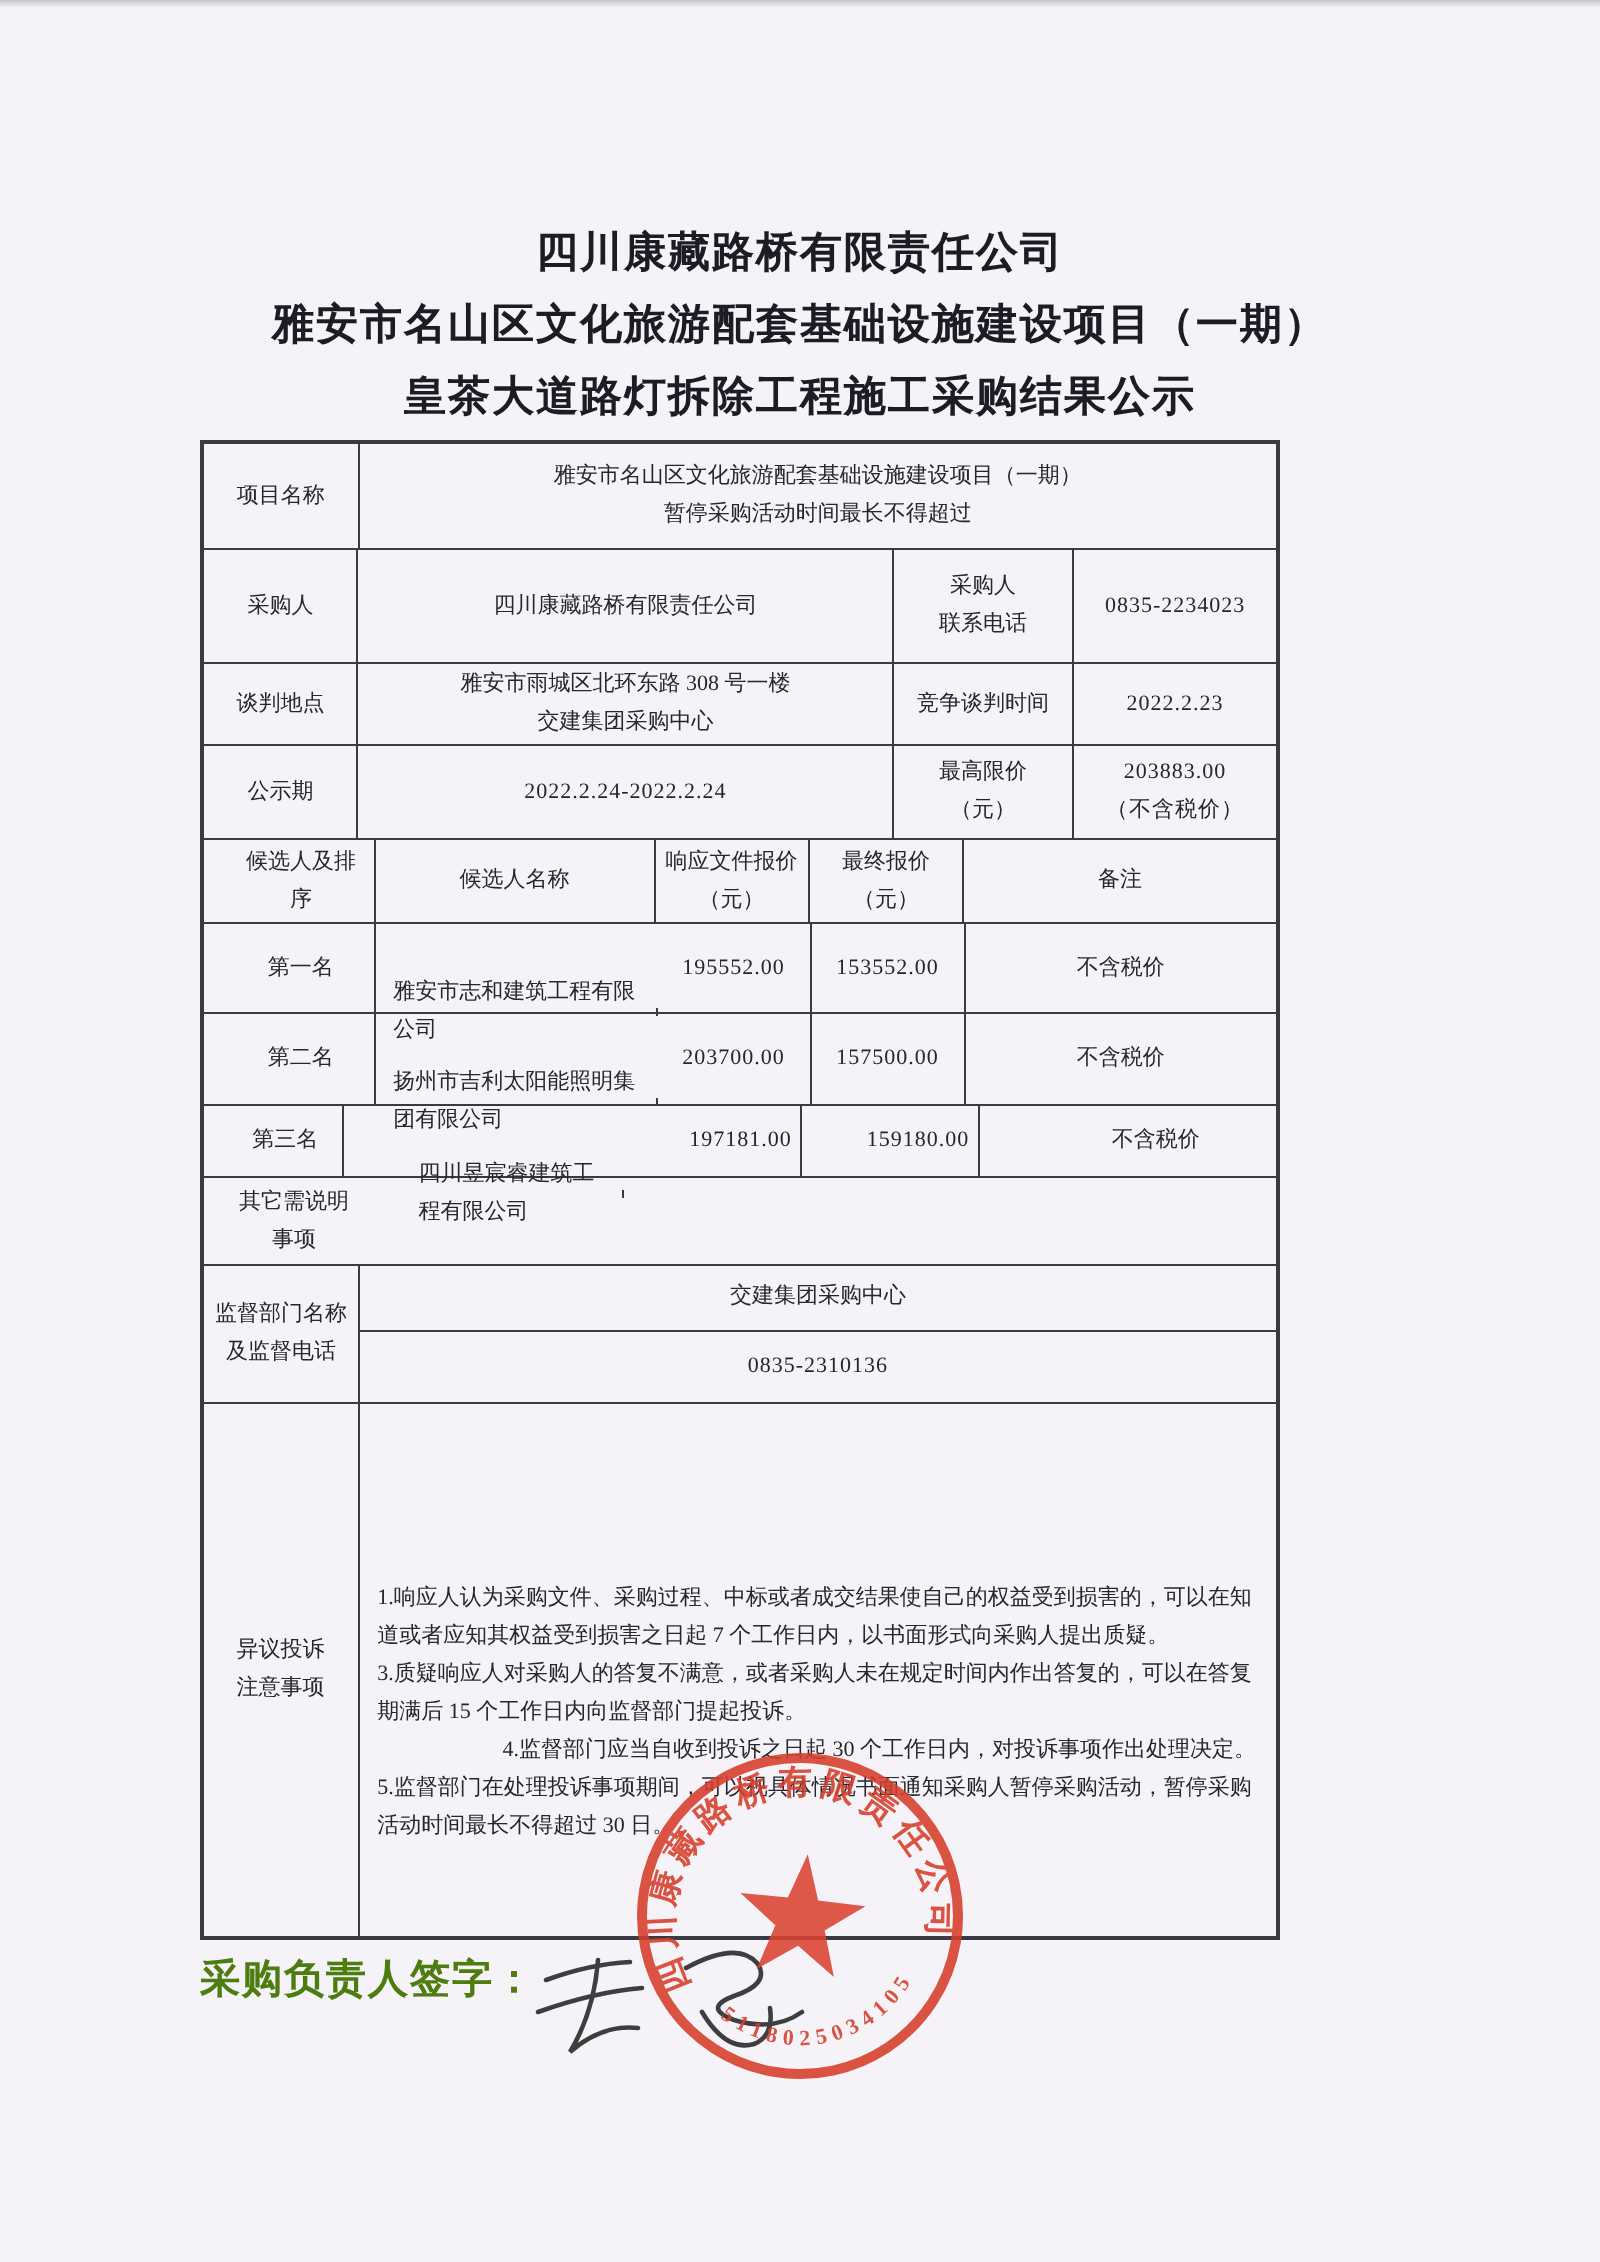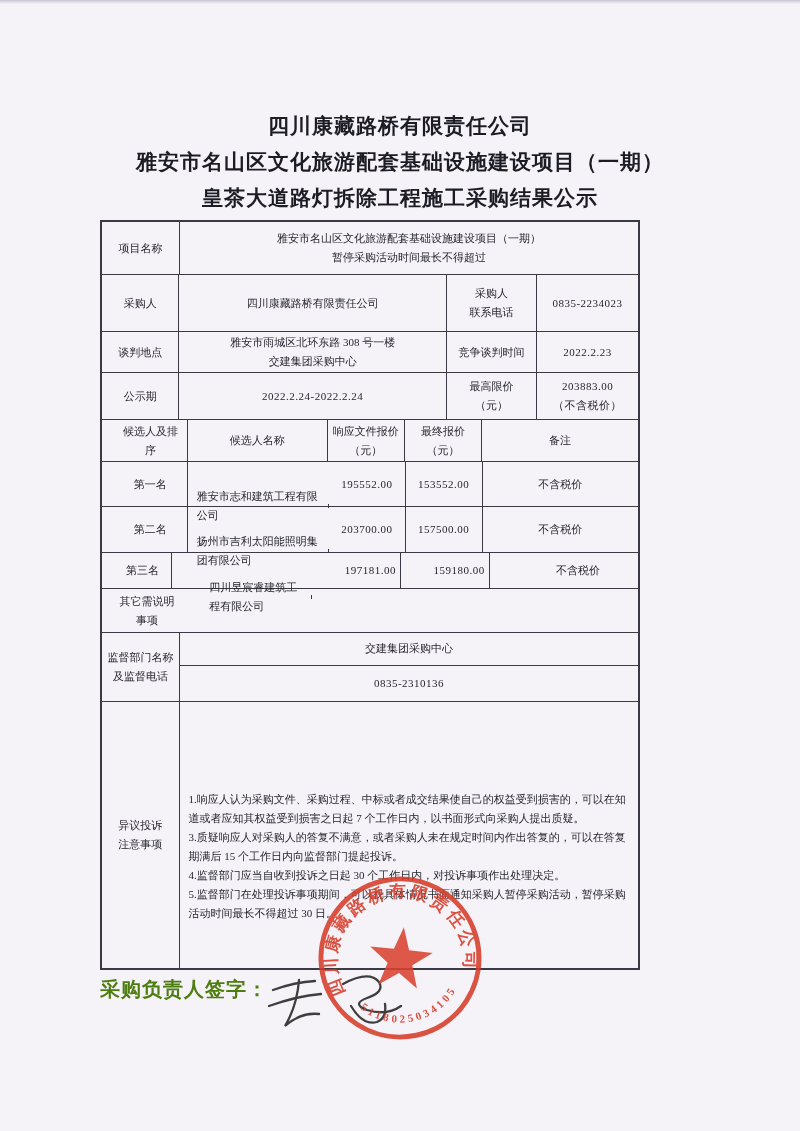--- a/index.html
+++ b/index.html
@@ -11,21 +11,21 @@
   .title-block{position:absolute;left:0;top:108px;width:800px;text-align:center;}
   .title-line{font-size:21px;line-height:36px;font-weight:bold;color:#1c1c24;letter-spacing:1px;}
   
   .doc-table{position:absolute;left:100px;top:220px;width:540px;border:2px solid #3a3a44;
     box-sizing:border-box;background:transparent;font-size:11px;color:#26262e;}
   .trow{display:flex;width:100%;border-bottom:1px solid #3a3a44;box-sizing:border-box;}
   .trow:last-child{border-bottom:none;}
   .tcell{box-sizing:border-box;border-right:1px solid #3a3a44;display:flex;flex-direction:column;
     justify-content:center;align-items:center;text-align:center;line-height:19px;padding:2px 4px;}
   .tcell:last-child{border-right:none;}
-  .tcell.left{align-items:flex-start;text-align:left;padding-left:9px;padding-right:10px;margin-top:42px;}
+  .tcell.left{align-items:flex-end;text-align:left;padding-left:9px;padding-right:10px;margin-top:42px;}
   
   .cA1{width:90px;} .cA2{width:538px;}
   .cB1{width:90px;} .cB2{width:315px;} .cB3{width:105px;} .cB4{width:118px;align-items:center;}
   .cC1{width:88px;margin-left:12px;} .cC2{width:168px;} .cC3{width:92px;} .cC4{width:92px;} .cC5{width:188px;}
   
   .r1{height:53px;} .r2{height:57px;} .r3{height:41px;} .r4{height:47px;}
   .r5{height:42px;} .r6{height:45px;} .r7{height:46px;} .r8{height:36px;gap:28px;}
   .r9{height:44px;} .r10{height:69px;} .r12{height:266px;}
   .sub-rows{display:flex;flex-direction:column;width:538px;box-sizing:border-box;}
   .sub-row{box-sizing:border-box;display:flex;flex-direction:column;justify-content:center;

